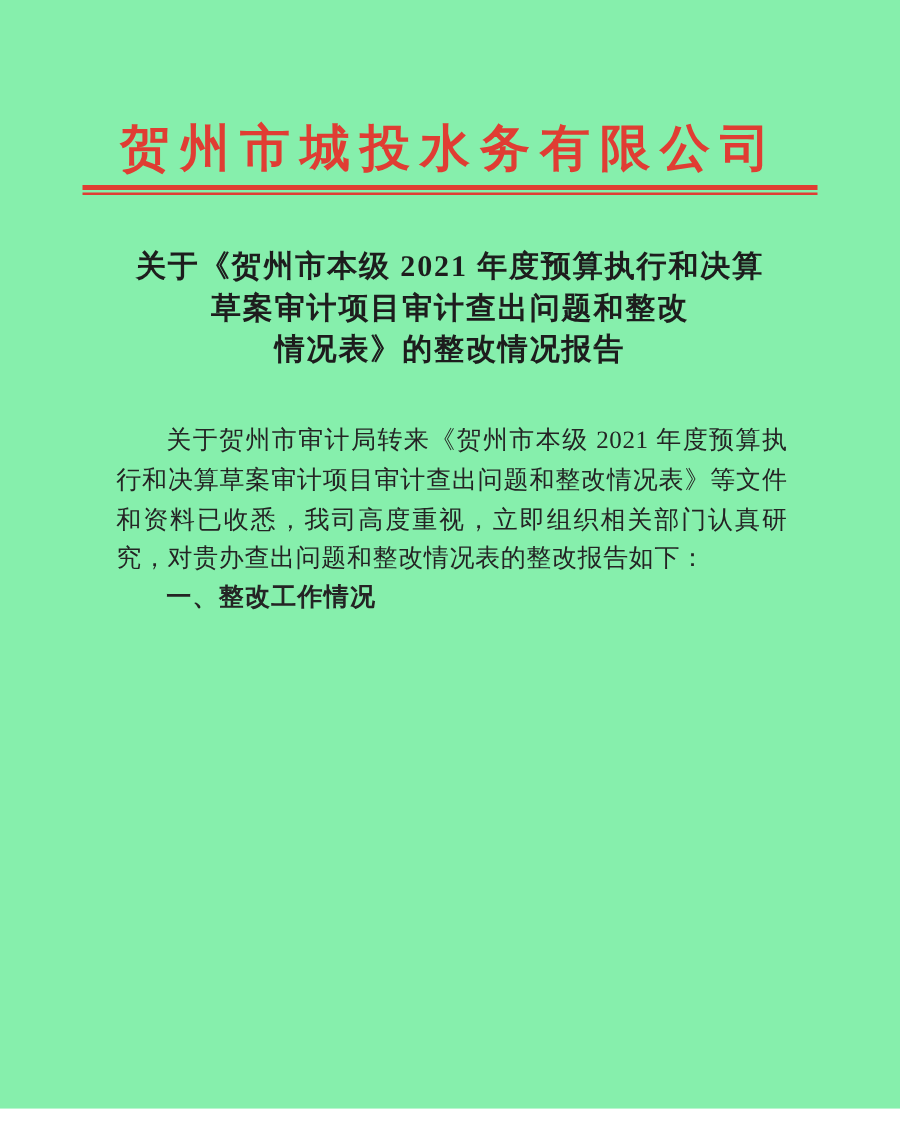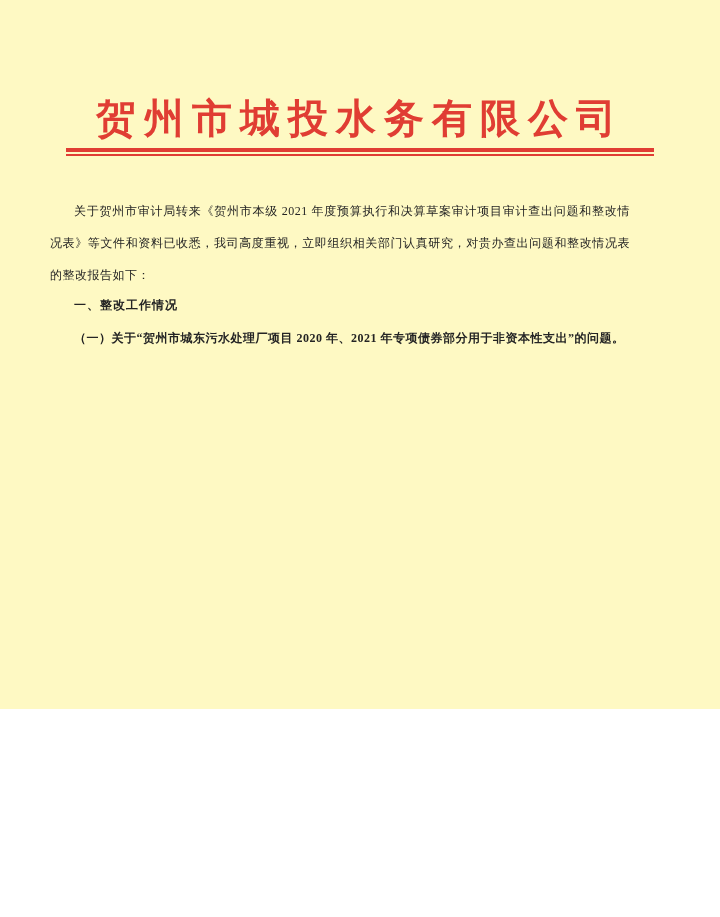--- a/index.html
+++ b/index.html
@@ -3,22 +3,22 @@
 <meta charset="utf-8">
 <style>
   html, body {
     margin: 0;
     padding: 0;
     background: #ffffff;
   }
   .page {
     position: relative;
     width: 720px;
-    height: 709px;
-    background: #fef9c3;
+    height: 887px;
+    background: #86efac;
     overflow: hidden;
     font-family: "Liberation Serif", "DejaVu Serif", serif;
     color: #242424;
   }
   .letterhead {
     margin-top: 98px;
     text-align: center;
     font-size: 40px;
     line-height: 42px;
     font-weight: bold;
@@ -45,22 +45,22 @@
     font-size: 24px;
     line-height: 33px;
     font-weight: bold;
     letter-spacing: 1.5px;
     color: #1d1d1d;
   }
   .doc-title .title-line {
     display: block;
   }
   .doc-body {
-    margin: 40px 90px 0 50px;
-    font-size: 12px;
+    margin: 40px 90px 0 93px;
+    font-size: 20px;
     line-height: 31.8px;
     text-align: justify;
     letter-spacing: 0.5px;
   }
   .para {
     margin: 0;
     text-indent: 2em;
   }
   .heading-hei {
     font-weight: bold;
@@ -76,20 +76,24 @@
 
 <div class="page">
 
   <div class="letterhead">贺州市城投水务有限公司</div>
 
   <div class="rule">
     <div class="rule-thick"></div>
     <div class="rule-thin"></div>
   </div>
 
+  <h1 class="doc-title">
+    <span class="title-line">关于《贺州市本级 2021 年度预算执行和决算</span>
+    <span class="title-line">草案审计项目审计查出问题和整改</span>
+    <span class="title-line">情况表》的整改情况报告</span>
+  </h1>
 
   <div class="doc-body">
     <p class="para">关于贺州市审计局转来《贺州市本级 2021 年度预算执行和决算草案审计项目审计查出问题和整改情况表》等文件和资料已收悉，我司高度重视，立即组织相关部门认真研究，对贵办查出问题和整改情况表的整改报告如下：</p>
     <p class="para heading-hei">一、整改工作情况</p>
-    <p class="para heading-kai">（一）关于“贺州市城东污水处理厂项目 2020 年、2021 年专项债券部分用于非资本性支出”的问题。</p>
   </div>
 
 </div>
 
 </body></html>

